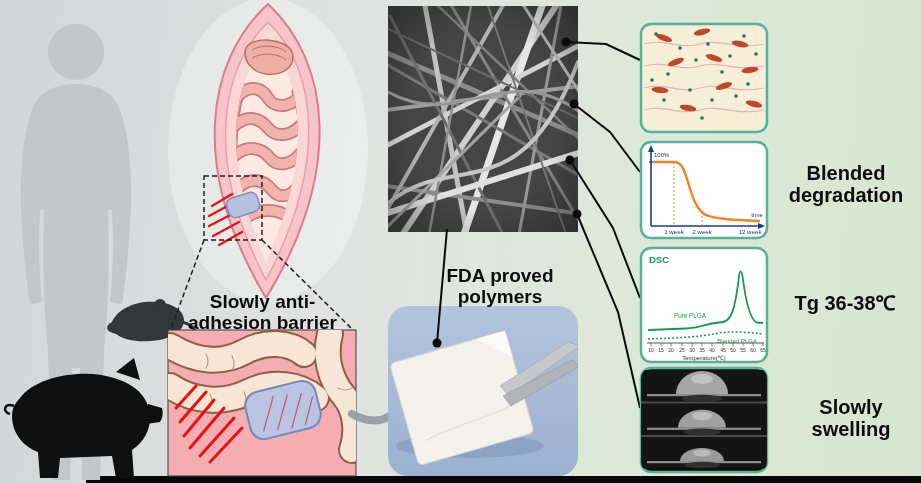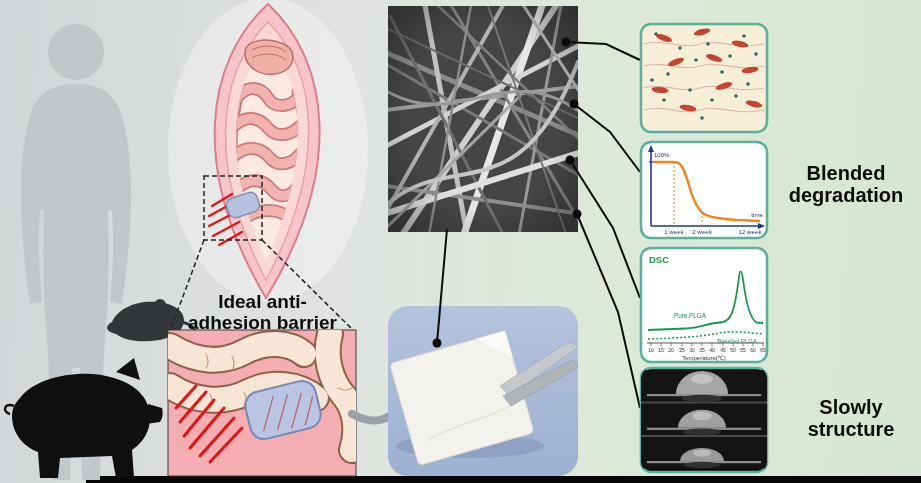--- a/index.html
+++ b/index.html
@@ -346,17 +346,19 @@
       <ellipse cx="702" cy="416" rx="10" ry="4.2" fill="#c6c6c6" opacity="0.8"></ellipse>
 
       <rect x="647" y="461" width="114" height="2.2" fill="#8f8f8f"></rect>
       <ellipse cx="702" cy="465" rx="18" ry="3.2" fill="#303030"></ellipse>
       <path d="M 680,461 A 22,13 0 0 1 724,461 Z" fill="#9a9a9a"></path>
       <ellipse cx="702" cy="453" rx="9" ry="3.6" fill="#c2c2c2" opacity="0.8"></ellipse>
     </g>
   </g>
 </svg>
 
-<div class="cap" id="cap-barrier">Ideal anti-adhesion barrier</div>
+<div class="cap" id="cap-barrier">Slowly anti-adhesion barrier</div>
+<div class="cap" id="cap-fda">FDA proved polymers</div>
 <div class="feat" id="feat-deg">Blended degradation</div>
-<div class="feat" id="feat-sw">Slowly structure</div>
+<div class="feat" id="feat-tg">Tg 36-38℃</div>
+<div class="feat" id="feat-sw">Slowly swelling</div>
 
 </div>
 
 </body></html>

